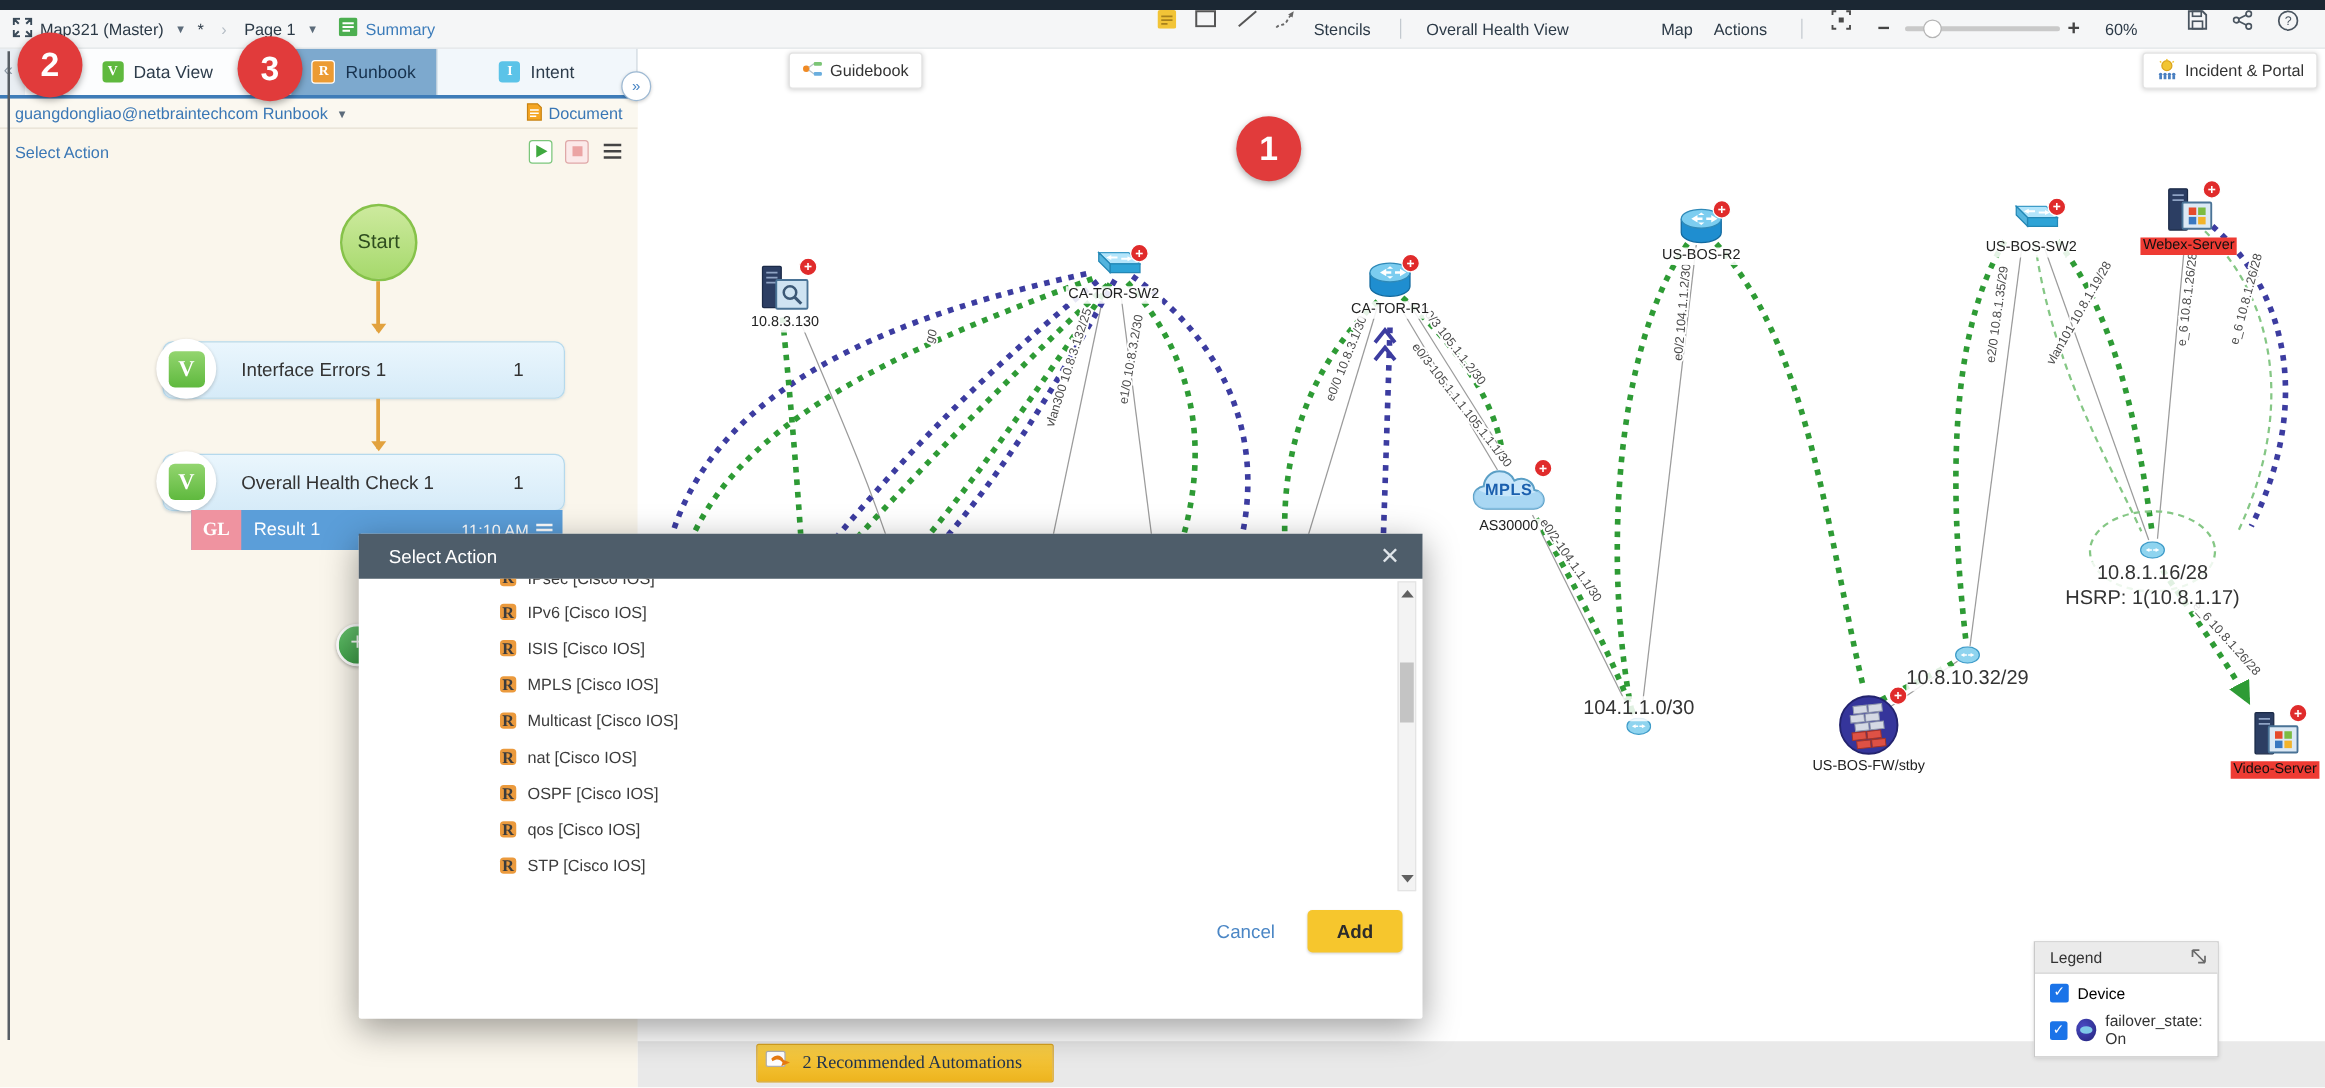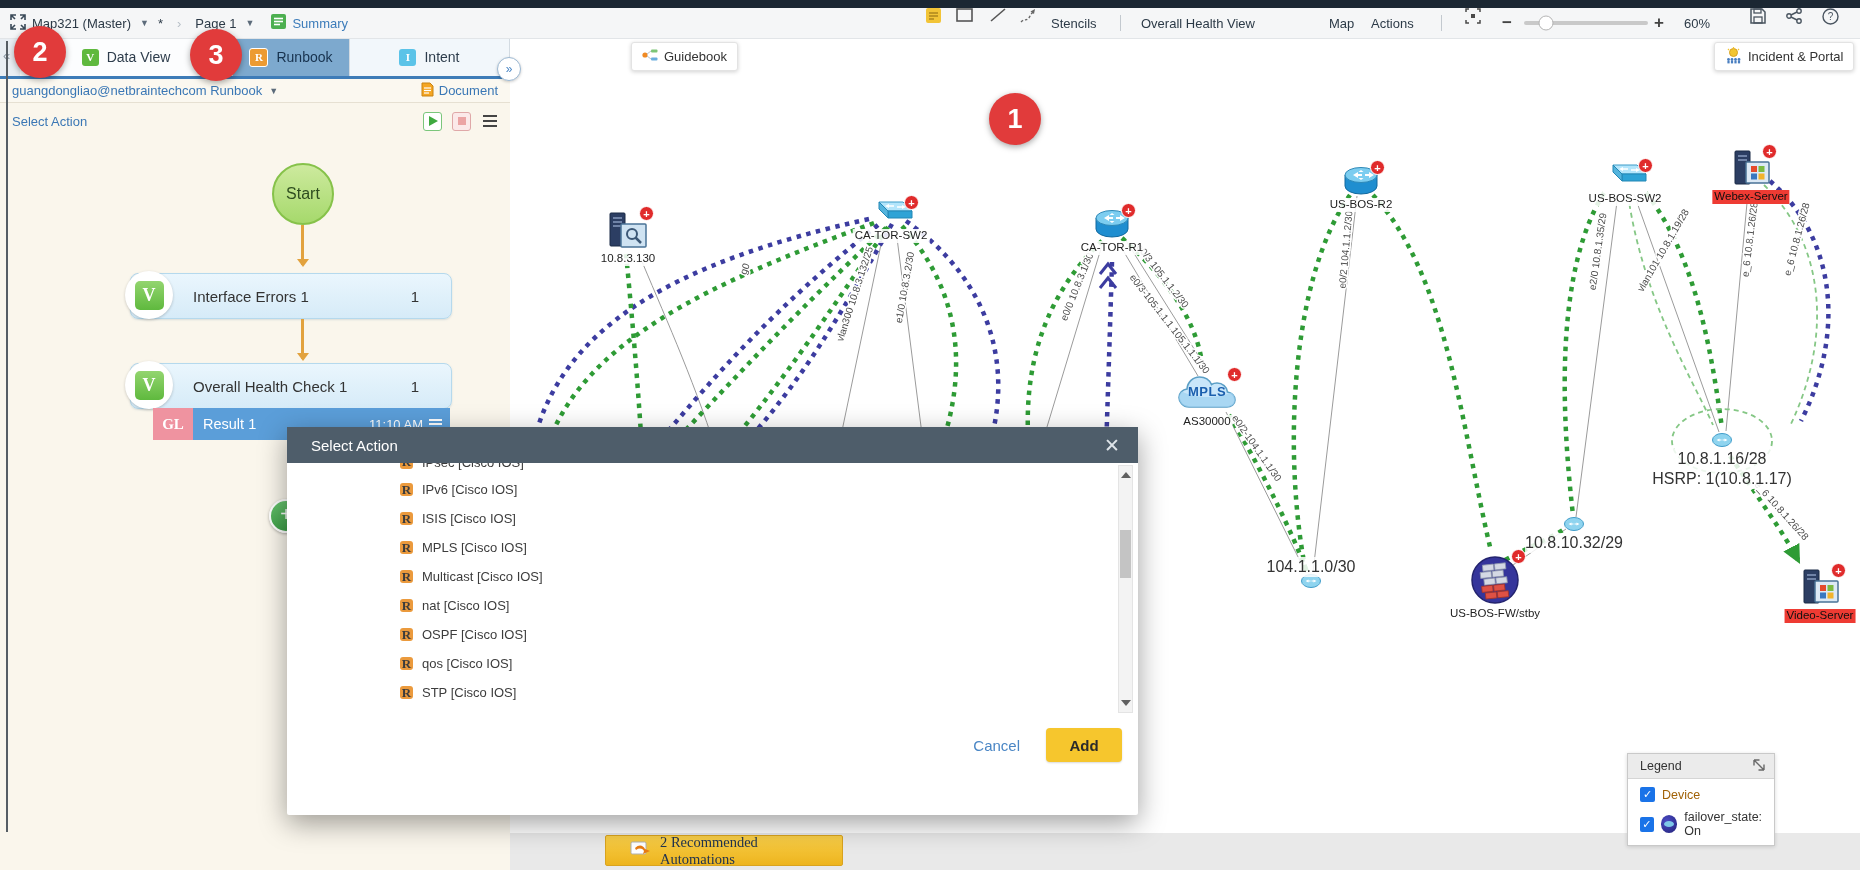--- a/index.html
+++ b/index.html
@@ -100,28 +100,28 @@
      align-items:center;gap:6px;padding:0 10px;height:27px;font-size:13px;color:#333;z-index:10;
      box-shadow:0 1px 4px rgba(0,0,0,.18);}
   
   #legend{position:absolute;left:1627px;top:753px;width:148px;height:93px;background:#fff;z-index:15;
      border:1px solid #c9c9c9;box-shadow:0 1px 4px rgba(0,0,0,.15);box-sizing:border-box;}
   #legend-head{height:24px;background:#ebebeb;border-bottom:1px solid #d5d5d5;display:flex;align-items:center;
      padding:0 8px 0 12px;font-size:12.5px;color:#333;}
   .lrow{display:flex;align-items:center;gap:7px;margin:8px 0 0 12px;font-size:12.5px;}
   .cbox{width:15px;height:15px;background:#1a73e8;border-radius:2px;color:#fff;font-size:11px;line-height:15px;
      text-align:center;}
-  #legend .dv{color:#a16207;}
+  #legend .dv{color:#000000;}
   #legend .fo{color:#333;}
   .fo-ic{width:18px;height:18px;border-radius:50%;background:radial-gradient(circle at 35% 35%,#4a4ac4,#23237a);
      display:flex;align-items:center;justify-content:center;}
   .fo-ic i{width:10px;height:6px;border-radius:50%;background:#7ec8e8;display:block;}
   
   #autobar{position:absolute;left:605px;top:835px;width:238px;height:31px;z-index:12;border:1px solid #d9a31f;
-     background:linear-gradient(#f9cf49,#edb41e);display:flex;align-items:center;gap:8px;padding:0 24px;
+     background:linear-gradient(#f9cf49,#edb41e);display:flex;align-items:center;gap:8px;padding:0 6px;
      box-sizing:border-box;border-radius:2px;font-family:"Liberation Serif",serif;font-size:14.5px;color:#22344e;}
   
   .ann{position:absolute;width:52px;height:52px;border-radius:50%;background:#e13b3b;z-index:60;color:#fff;
      font-size:27px;font-weight:bold;display:flex;align-items:center;justify-content:center;
      box-shadow:0 2px 6px rgba(0,0,0,.35);transform:translate(-50%,-50%);}
   
   #modal{position:absolute;left:287px;top:427px;width:851px;height:388px;background:#fff;z-index:50;
      box-shadow:0 8px 28px rgba(0,0,0,.38);border-radius:2px;}
   #modal-head{height:36px;background:#4e5d6a;display:flex;align-items:center;padding:0 18px 0 24px;}
   #modal-title{color:#fff;font-size:15px;}

